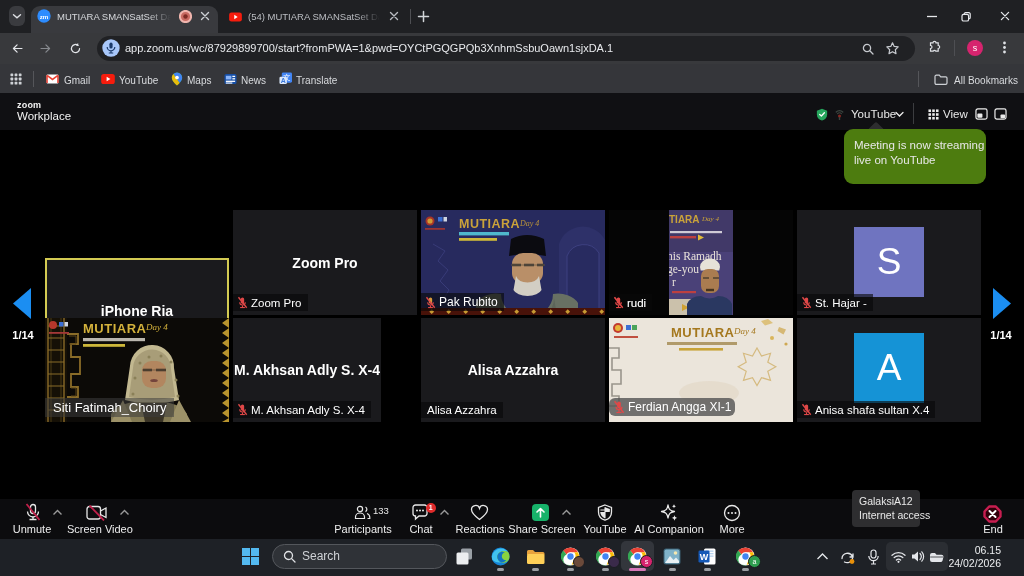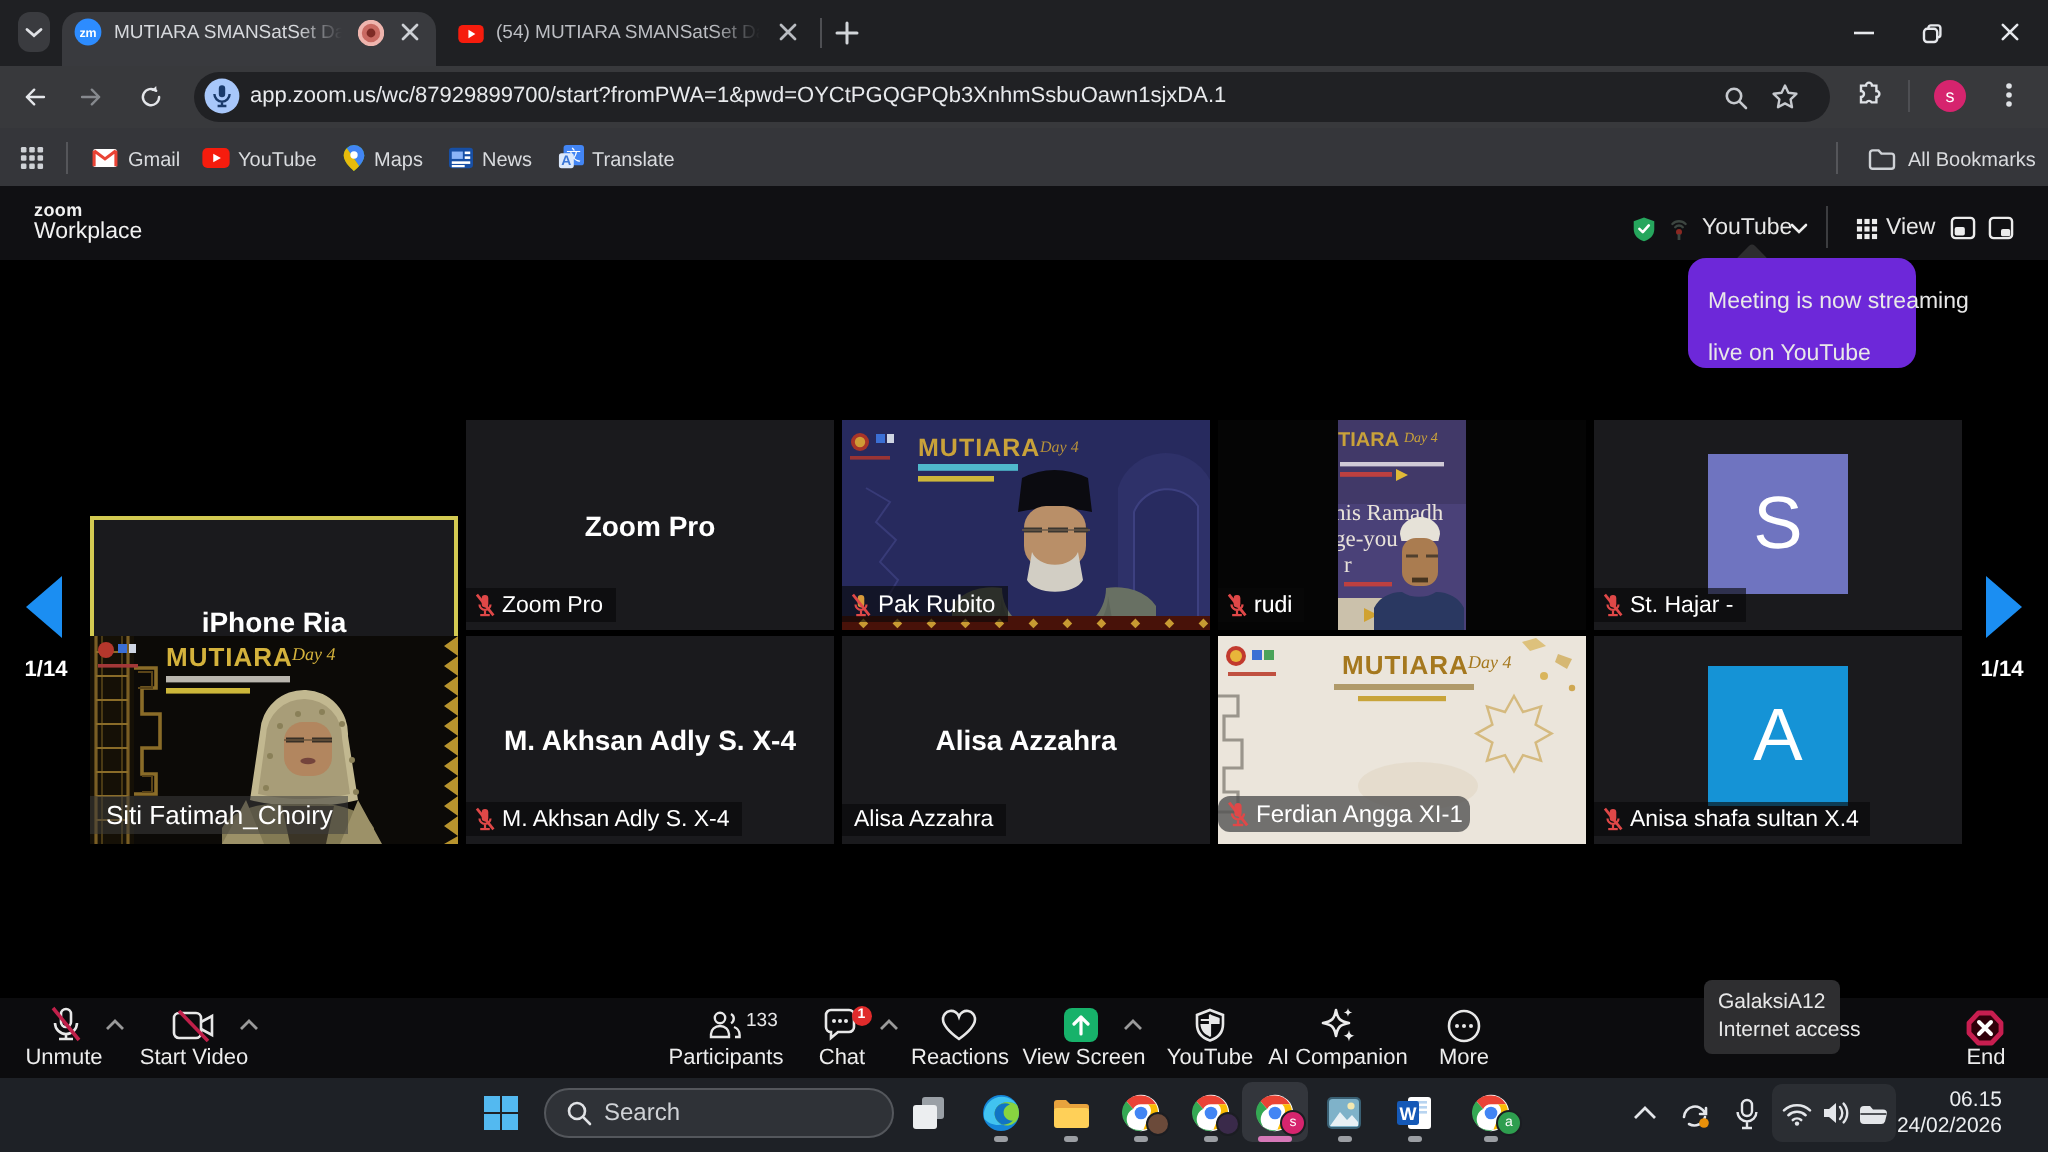--- a/index.html
+++ b/index.html
@@ -212,22 +212,22 @@
     <svg class="abs" style="left:975px;top:108px;" width="13" height="12" viewBox="0 0 14 13">
       <rect x="1" y="1" width="12" height="11" rx="2" fill="none" stroke="#ececec" stroke-width="1.3"></rect>
       <rect x="2.5" y="6" width="5.5" height="4.5" rx="1" fill="#ececec"></rect>
       </svg>
     <svg class="abs" style="left:994px;top:108px;" width="13" height="12" viewBox="0 0 14 13">
       <rect x="1" y="1" width="12" height="11" rx="2" fill="none" stroke="#ececec" stroke-width="1.3"></rect>
       <rect x="7" y="7" width="5" height="4" rx="1" fill="#ececec"></rect>
       </svg>
 
     <div class="abs" style="left:870px;top:124px;width:12px;height:12px;background:#2d2d2f;transform:rotate(45deg);border-radius:2px;"></div>
-    <div class="abs" style="left:844px;top:129px;width:114px;height:55px;background:#6d28d9;border-radius:9px;
-       font-size:11.5px;color:#e8e8e8;line-height:26px;padding:9px 0 0 10px;box-sizing:border-box;white-space:nowrap;">Meeting is now streaming<br>live on YouTube</div>
+    <div class="abs" style="left:844px;top:129px;width:142px;height:55px;background:#4d7c0f;border-radius:9px;
+       font-size:11.5px;color:#e8e8e8;line-height:15px;padding:9px 0 0 10px;box-sizing:border-box;white-space:nowrap;">Meeting is now streaming<br>live on YouTube</div>
 
     <svg class="abs" style="left:12px;top:287px;" width="20" height="33" viewBox="0 0 20 33">
       <path d="M19 1 L19 32 L1 16.5 Z" fill="#1b8ef2"></path>
       </svg>
     <div class="abs" style="left:11px;top:329px;width:24px;text-align:center;font-size:11px;font-weight:700;color:#fff;">1/14</div>
     <svg class="abs" style="left:992px;top:287px;" width="20" height="33" viewBox="0 0 20 33">
       <path d="M1 1 L1 32 L19 16.5 Z" fill="#1b8ef2"></path>
       </svg>
     <div class="abs" style="left:989px;top:329px;width:24px;text-align:center;font-size:11px;font-weight:700;color:#fff;">1/14</div>
 
@@ -422,21 +422,21 @@
         <ellipse cx="109" cy="62.5" rx="3.8" ry="1.6" fill="#74443c"></ellipse>
         <path d="M66 104 v-8 a28 18 0 0 1 28 -12 h20 a28 18 0 0 1 28 12 v8 Z" fill="#837a54"></path>
         <path d="M66 104 l12 -22 l9 22 Z M146 104 l-12 -22 l-9 22 Z" fill="#9c9168"></path>
         <path d="M96 85 h26 l-4 19 h-18 Z" fill="#3a3426"></path>
       </svg>
       <div class="tlabel" style="background:rgba(60,60,60,0.55);font-size:13px;padding:2px 8px;bottom:5px;">
           <span>Siti Fatimah_Choiry</span>
         </div>
     </div>
 
-    <div class="abs ztile" style="left:233px;top:318px;width:184px;height:104px;">
+    <div class="abs ztile" style="left:233px;top:318px;width:148px;height:104px;">
       <div class="tilename" style="top:44px;">M. Akhsan Adly S. X-4</div>
       <div class="tlabel">
           <svg width="11" height="13" viewBox="0 0 12 13">
             <g fill="#e04848">
               <rect x="4.2" y="1" width="3.6" height="6.8" rx="1.8"></rect>
               <path d="M2.4 6.2 a3.6 3.6 0 0 0 7.2 0 h-1.2 a2.4 2.4 0 0 1-4.8 0 Z"></path>
               <rect x="5.4" y="9.6" width="1.2" height="2"></rect>
               <rect x="3.4" y="11.4" width="5.2" height="1.2"></rect>
             </g>
             <path d="M1.6 0.8 L10.6 12.2" stroke="#e04848" stroke-width="1.5"></path>
@@ -518,21 +518,21 @@
     <div class="abs zlabel" style="left:4px;top:523px;width:56px;">Unmute</div>
 
     <svg class="abs" style="left:86px;top:505px;" width="22" height="16" viewBox="0 0 22 16">
       <rect x="1" y="1.5" width="13.5" height="12.5" rx="2.5" fill="none" stroke="#e8e8e8" stroke-width="1.3"></rect>
       <path d="M14.5 6 L20 3 V12.5 L14.5 9.5" fill="none" stroke="#e8e8e8" stroke-width="1.3"></path>
       <path d="M3.5 0.5 L18 15.5" stroke="#c0204a" stroke-width="1.8"></path>
       </svg>
     <svg class="abs" style="left:119px;top:509px;" width="11" height="7" viewBox="0 0 11 7">
         <path d="M1.5 5.5 L5.5 1.5 L9.5 5.5" stroke="#9a9a9a" stroke-width="1.4" fill="none"></path>
       </svg>
-    <div class="abs zlabel" style="left:67px;top:523px;width:60px;">Start Video</div>
+    <div class="abs zlabel" style="left:67px;top:523px;width:60px;">Screen Video</div>
 
     <svg class="abs" style="left:354px;top:504px;" width="17" height="17" viewBox="0 0 17 17">
       <circle cx="6" cy="5" r="2.6" fill="none" stroke="#e8e8e8" stroke-width="1.2"></circle>
       <path d="M1.5 14.5 v-1.5 a4.5 4 0 0 1 9 0 v1.5 Z" fill="none" stroke="#e8e8e8" stroke-width="1.2"></path>
       <path d="M11.5 3 a2.6 2.6 0 0 1 0 4.6 M13 9.5 a4.3 4.3 0 0 1 2.8 4 v1 h-2.3" fill="none" stroke="#e8e8e8" stroke-width="1.2"></path>
       </svg>
     <div class="abs" style="left:373px;top:505px;font-size:9.5px;color:#e8e8e8;">133</div>
     <div class="abs zlabel" style="left:333px;top:523px;width:60px;">Participants</div>
 
     <svg class="abs" style="left:411px;top:504px;" width="18" height="17" viewBox="0 0 18 17">
@@ -555,21 +555,21 @@
       </svg>
     <div class="abs zlabel" style="left:452px;top:523px;width:56px;">Reactions</div>
 
     <div class="abs" style="left:532px;top:504px;width:17px;height:17px;border-radius:4px;background:#17b26a;"></div>
     <svg class="abs" style="left:532px;top:504px;" width="17" height="17" viewBox="0 0 17 17">
       <path d="M8.5 13 V5 M5 8 L8.5 4.5 L12 8" stroke="#fff" stroke-width="1.6" fill="none" stroke-linecap="round" stroke-linejoin="round"></path>
       </svg>
     <svg class="abs" style="left:561px;top:509px;" width="11" height="7" viewBox="0 0 11 7">
         <path d="M1.5 5.5 L5.5 1.5 L9.5 5.5" stroke="#9a9a9a" stroke-width="1.4" fill="none"></path>
       </svg>
-    <div class="abs zlabel" style="left:507px;top:523px;width:70px;">View Screen</div>
+    <div class="abs zlabel" style="left:507px;top:523px;width:70px;">Share Screen</div>
 
     <svg class="abs" style="left:597px;top:504px;" width="16" height="17" viewBox="0 0 16 17">
       <path d="M8 1 L14.5 3.5 V8 C14.5 12.3 11.8 15 8 16.2 C4.2 15 1.5 12.3 1.5 8 V3.5 Z" fill="none" stroke="#e8e8e8" stroke-width="1.3"></path>
       <path d="M8 3.2 V14.2 M3.4 6 L12.6 6" stroke="#e8e8e8" stroke-width="1.1"></path>
       <path d="M8 3.2 L12.8 5 V8 H8 Z M8 8 H3.2 C3.4 11 5 13.2 8 14.2 Z" fill="#e8e8e8"></path>
       </svg>
     <div class="abs zlabel" style="left:580px;top:523px;width:50px;">YouTube</div>
 
     <svg class="abs" style="left:659px;top:503px;" width="20" height="19" viewBox="0 0 20 19">
       <path d="M9 2 C9.8 6.5 11 7.7 15.5 8.5 C11 9.3 9.8 10.5 9 15 C8.2 10.5 7 9.3 2.5 8.5 C7 7.7 8.2 6.5 9 2 Z" fill="none" stroke="#ececec" stroke-width="1.3" stroke-linejoin="round"></path>

